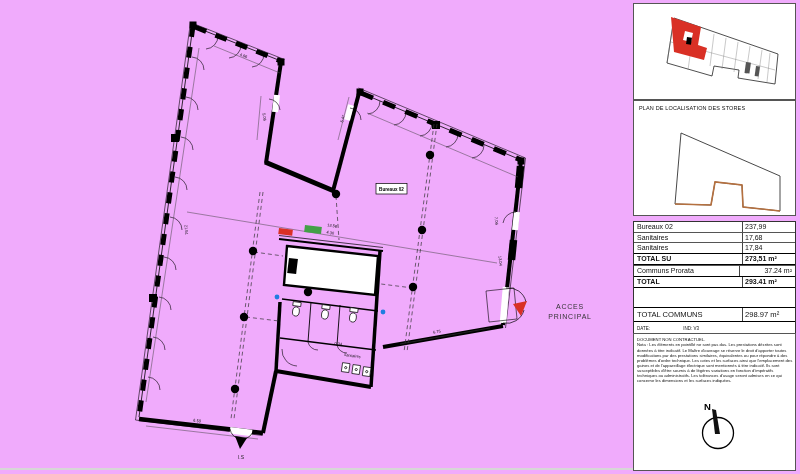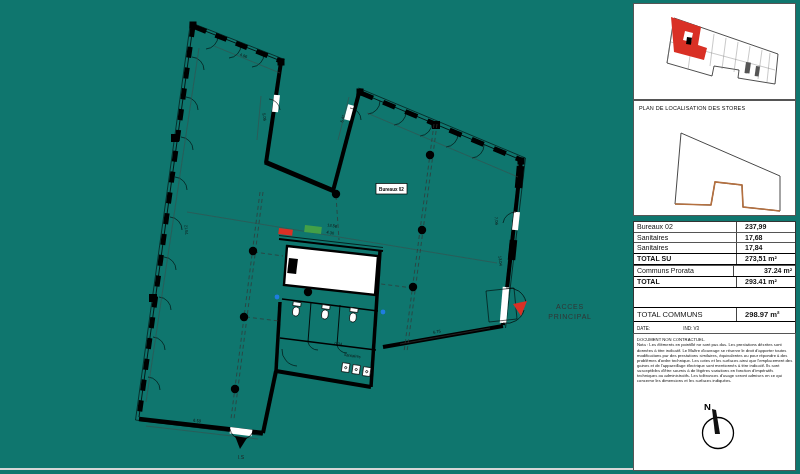--- a/index.html
+++ b/index.html
@@ -1,26 +1,26 @@
 <!DOCTYPE html>
 <html><head>
 <meta charset="utf-8">
 <style>
   html,body{margin:0;padding:0;background:#fff;}
-  #canvas{position:relative;width:800px;height:474px;background:#0f766e;overflow:hidden;
+  #canvas{position:relative;width:800px;height:474px;background:#f0abfc;overflow:hidden;
           font-family:"Liberation Sans",sans-serif;color:#111;}
   #plan-svg{position:absolute;left:0;top:0;}
   .box{position:absolute;border:1px solid #555;background:#fff;box-sizing:border-box;}
   
   #surface-table{position:absolute;left:633px;top:221px;width:163px;box-sizing:border-box;
                  border:1px solid #333;background:#fff;}
   .s-row{display:flex;height:9.7px;line-height:9.8px;font-size:7px;border-top:0.5px solid #555;overflow:hidden;}
   .s-row:first-child{border-top:none;}
   .s-row .lbl{flex:1;padding-left:3px;white-space:nowrap;}
-  .s-row .val{width:50px;border-left:0.8px solid #444;padding-left:8px;white-space:nowrap;font-weight:bold;}
+  .s-row .val{width:50px;border-left:0.8px solid #444;padding-left:2px;white-space:nowrap;}
   .s-row.bold{font-weight:bold;border-top:1.4px solid #000;border-bottom:1.2px solid #000;height:10.2px;}
   .s-gap{height:19px;}
   .s-row.tc{height:13px;line-height:13px;font-size:7.6px;border-top:1.4px solid #000;border-bottom:1.2px solid #000;}
   .s-row.daterow{height:12px;border-top:none;font-size:10px;}
   .tiny-scale{transform:scale(0.5);transform-origin:0 0;width:200%;}
   #stores-title-wrap{position:absolute;left:5px;top:4px;width:155px;height:10px;overflow:visible;}
   #stores-title{font-size:11px;letter-spacing:0.3px;white-space:nowrap;}
   #disclaimer-wrap{position:absolute;left:3px;top:3px;width:156px;overflow:visible;}
   #disclaimer-inner{font-size:8.4px;line-height:1.22;}
   #disclaimer-inner .dtitle{display:block;}

